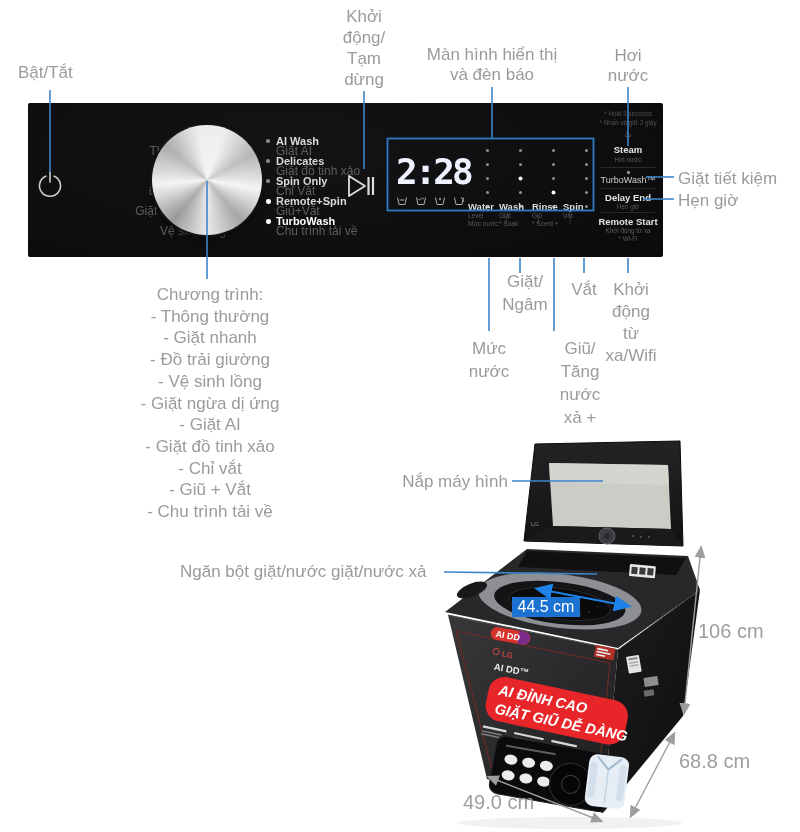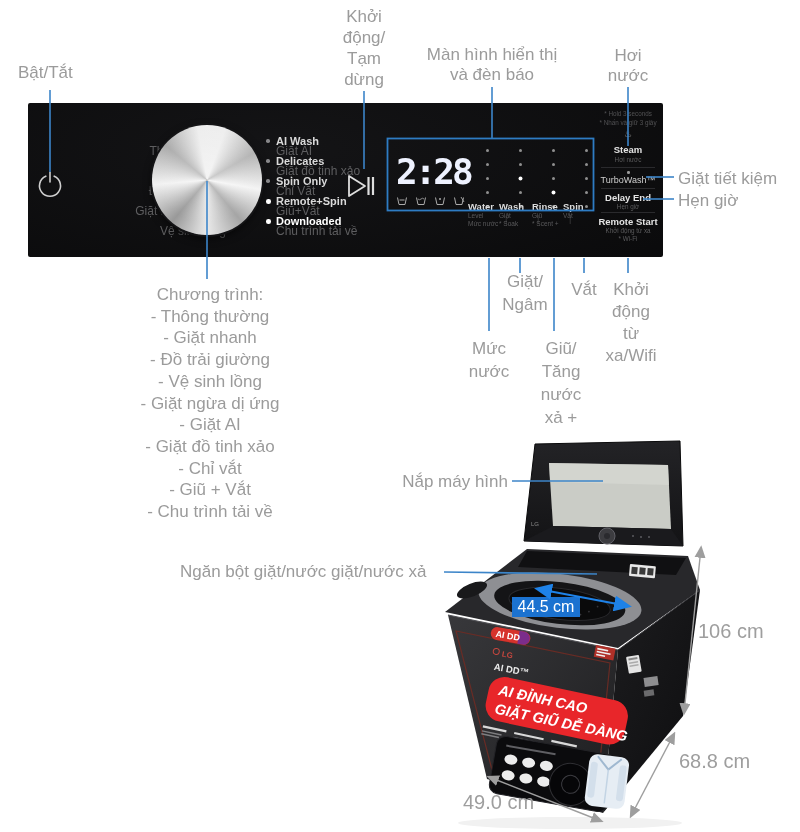--- a/index.html
+++ b/index.html
@@ -120,21 +120,21 @@
     <span class="en">Spin Only</span>
       <span class="vi">Chỉ Vắt</span>
       <i class="pdot"></i>
     </div>
   <div class="prog pr on" style="top:195px">
     <span class="en">Remote+Spin</span>
       <span class="vi">Giũ+Vắt</span>
       <i class="pdot"></i>
     </div>
   <div class="prog pr on sel" style="top:215px">
-    <span class="en">Downloaded</span>
+    <span class="en">TurboWash</span>
       <span class="vi">Chu trình tải về</span>
       <i class="pdot"></i>
     </div>
 
   <div class="disp-time">2:28</div>
   <div class="disp-icons">
     <svg width="12" height="10" viewBox="0 0 12 10">
         <path d="M1.5 1.5 L3 8.5 L9 8.5 L10.5 1.5" fill="none" stroke="#aaa" stroke-width="1"></path>
         <line x1="3.5" y1="4" x2="8.5" y2="4" stroke="#aaa" stroke-width="1"></line>
       </svg>
@@ -236,21 +236,21 @@
   <div class="lbl" style="left:678px;top:190px">Hẹn giờ</div>
   <div class="lbl c" style="left:497px;top:270px;width:56px;line-height:23px">Giặt/
 Ngâm</div>
   <div class="lbl c" style="left:566px;top:279px;width:36px">Vắt</div>
   <div class="lbl c" style="left:596px;top:279px;width:70px;line-height:22px">Khởi
 động
 từ
 xa/Wifi</div>
   <div class="lbl c" style="left:461px;top:337px;width:56px;line-height:23px">Mức
 nước</div>
-  <div class="lbl c" style="left:533px;top:337px;width:56px;line-height:23px">Giũ/
+  <div class="lbl c" style="left:552px;top:337px;width:56px;line-height:23px">Giũ/
 Tăng
 nước
 xả +</div>
 
   <div class="programs">
     <span>Chương trình:</span>
     <span>- Thông thường</span>
       <span>- Giặt nhanh</span>
     <span>- Đồ trải giường</span>
       <span>- Vệ sinh lồng</span>

